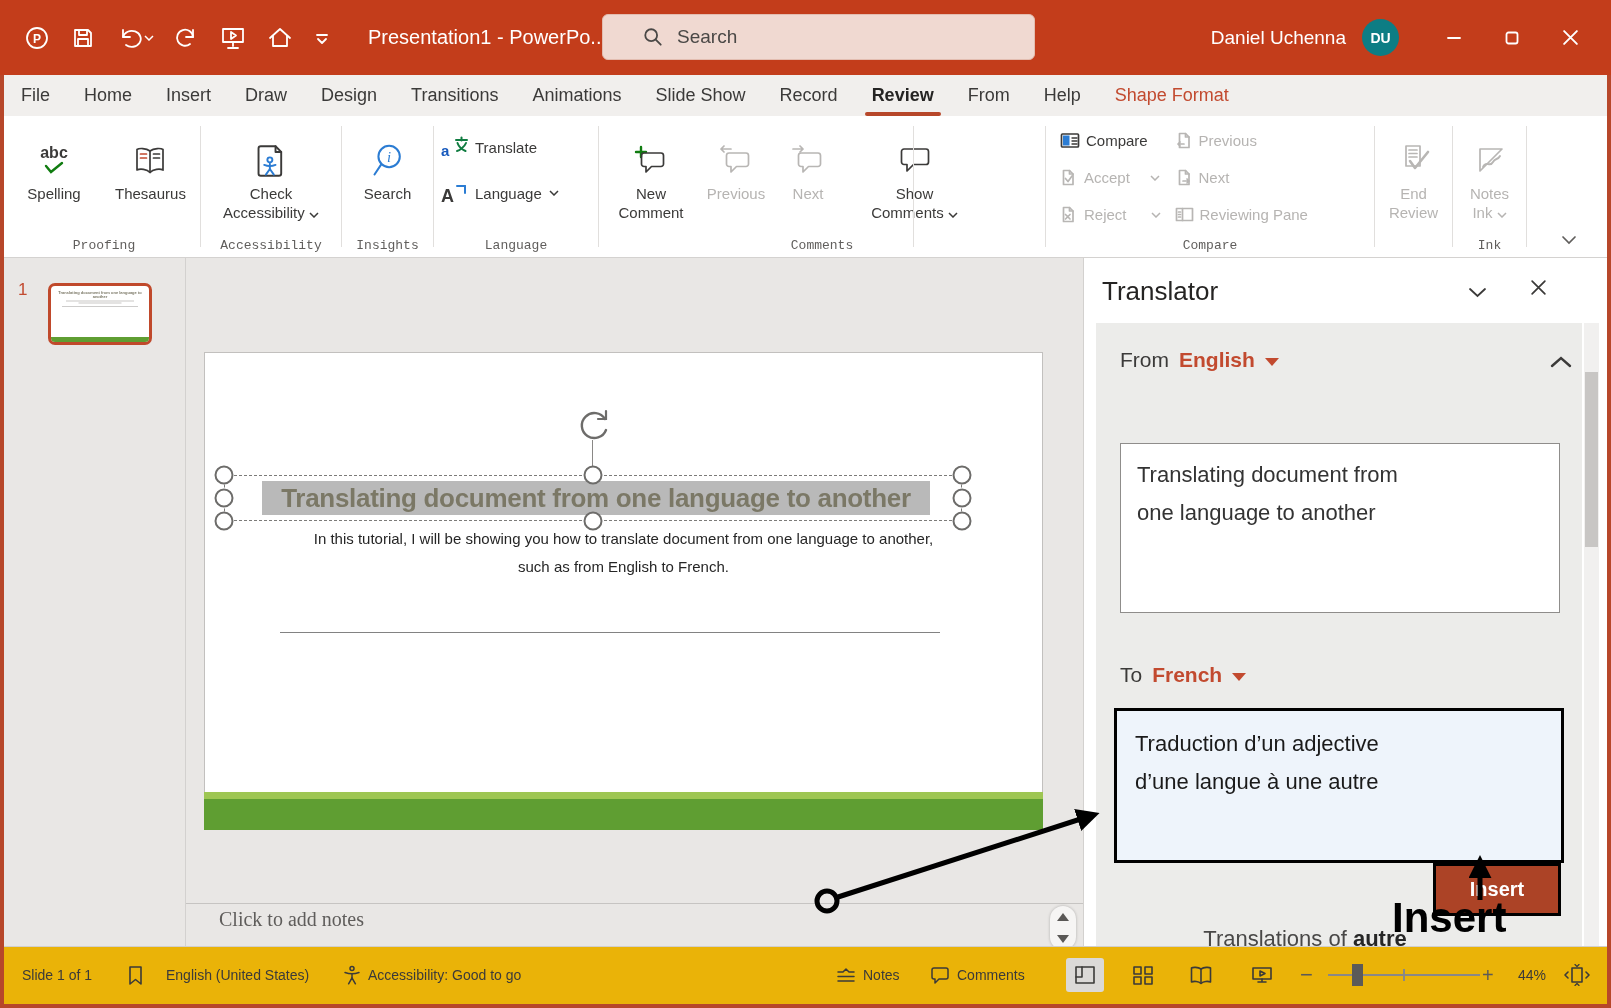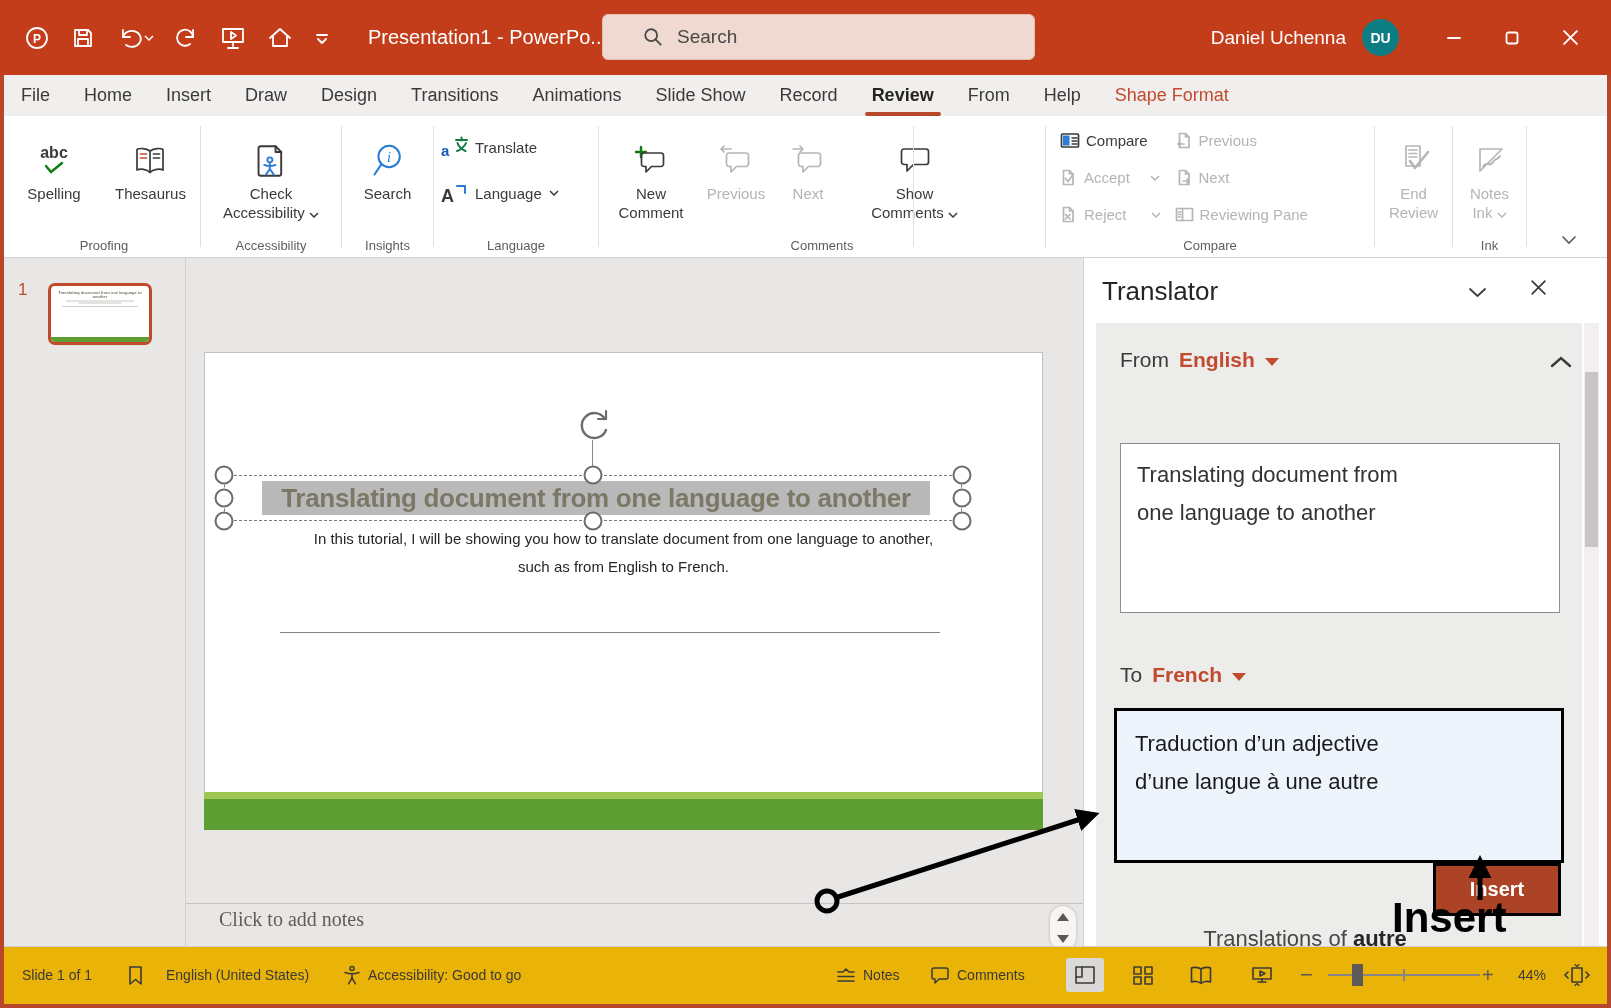--- a/index.html
+++ b/index.html
@@ -26,21 +26,21 @@
   .tab.active{font-weight:bold;color:#252423;}
   .tab.active::after{content:"";position:absolute;left:10px;right:10px;bottom:0;height:4px;
                      border-radius:2px;background:var(--underline,#b7472a);}
   .tab.contextual{color:var(--accent-red,#c24a2f);}
   .share-btn{position:absolute;right:26px;top:81px;height:30px;border-radius:4px;background:var(--titlebar,#c33d1b);
              color:#fff;display:flex;align-items:center;gap:8px;padding:0 13px;font-size:17px;}
   
   .ribbon{position:absolute;left:0;top:116px;width:1611px;height:142px;background:#fff;
           border-bottom:1px solid #d4d2d0;box-sizing:border-box;}
   .rgroup{position:absolute;top:0;height:141px;}
-  .glabel{position:absolute;bottom:4px;left:0;width:100%;text-align:center;font-size:13px;color:#605e5c;}
+  .glabel{position:absolute;bottom:4px;left:0;width:100%;text-align:center;font-size:13px;color:#605e5c;font-family:Liberation Mono, monospace;}
   .rsep{position:absolute;top:10px;bottom:10px;width:1px;background:#e1dfdd;}
   .rbtn-lg{display:inline-flex;flex-direction:column;align-items:center;padding-top:22px;vertical-align:top;}
   .rbtn-lg .ricon{height:46px;display:flex;align-items:center;justify-content:center;}
   .rlbl{font-size:15px;line-height:19px;text-align:center;color:#3b3a39;white-space:nowrap;}
   .dis .rlbl,.rlbl.dis{color:#b6b4b2;}
   .rbtn-med{display:flex;align-items:center;gap:7px;height:34px;font-size:15px;padding-left:6px;}
   .rbtn-sm{display:flex;align-items:center;gap:6px;height:37px;font-size:15px;white-space:nowrap;}
   .chv{width:10px;height:6px;fill:none;stroke:currentColor;stroke-width:1.5;}
   .ic{fill:none;stroke:#3b3a39;stroke-width:1.7;stroke-linecap:round;stroke-linejoin:round;}
   .icw{fill:none;stroke:#fff;stroke-width:1.8;stroke-linecap:round;stroke-linejoin:round;}

